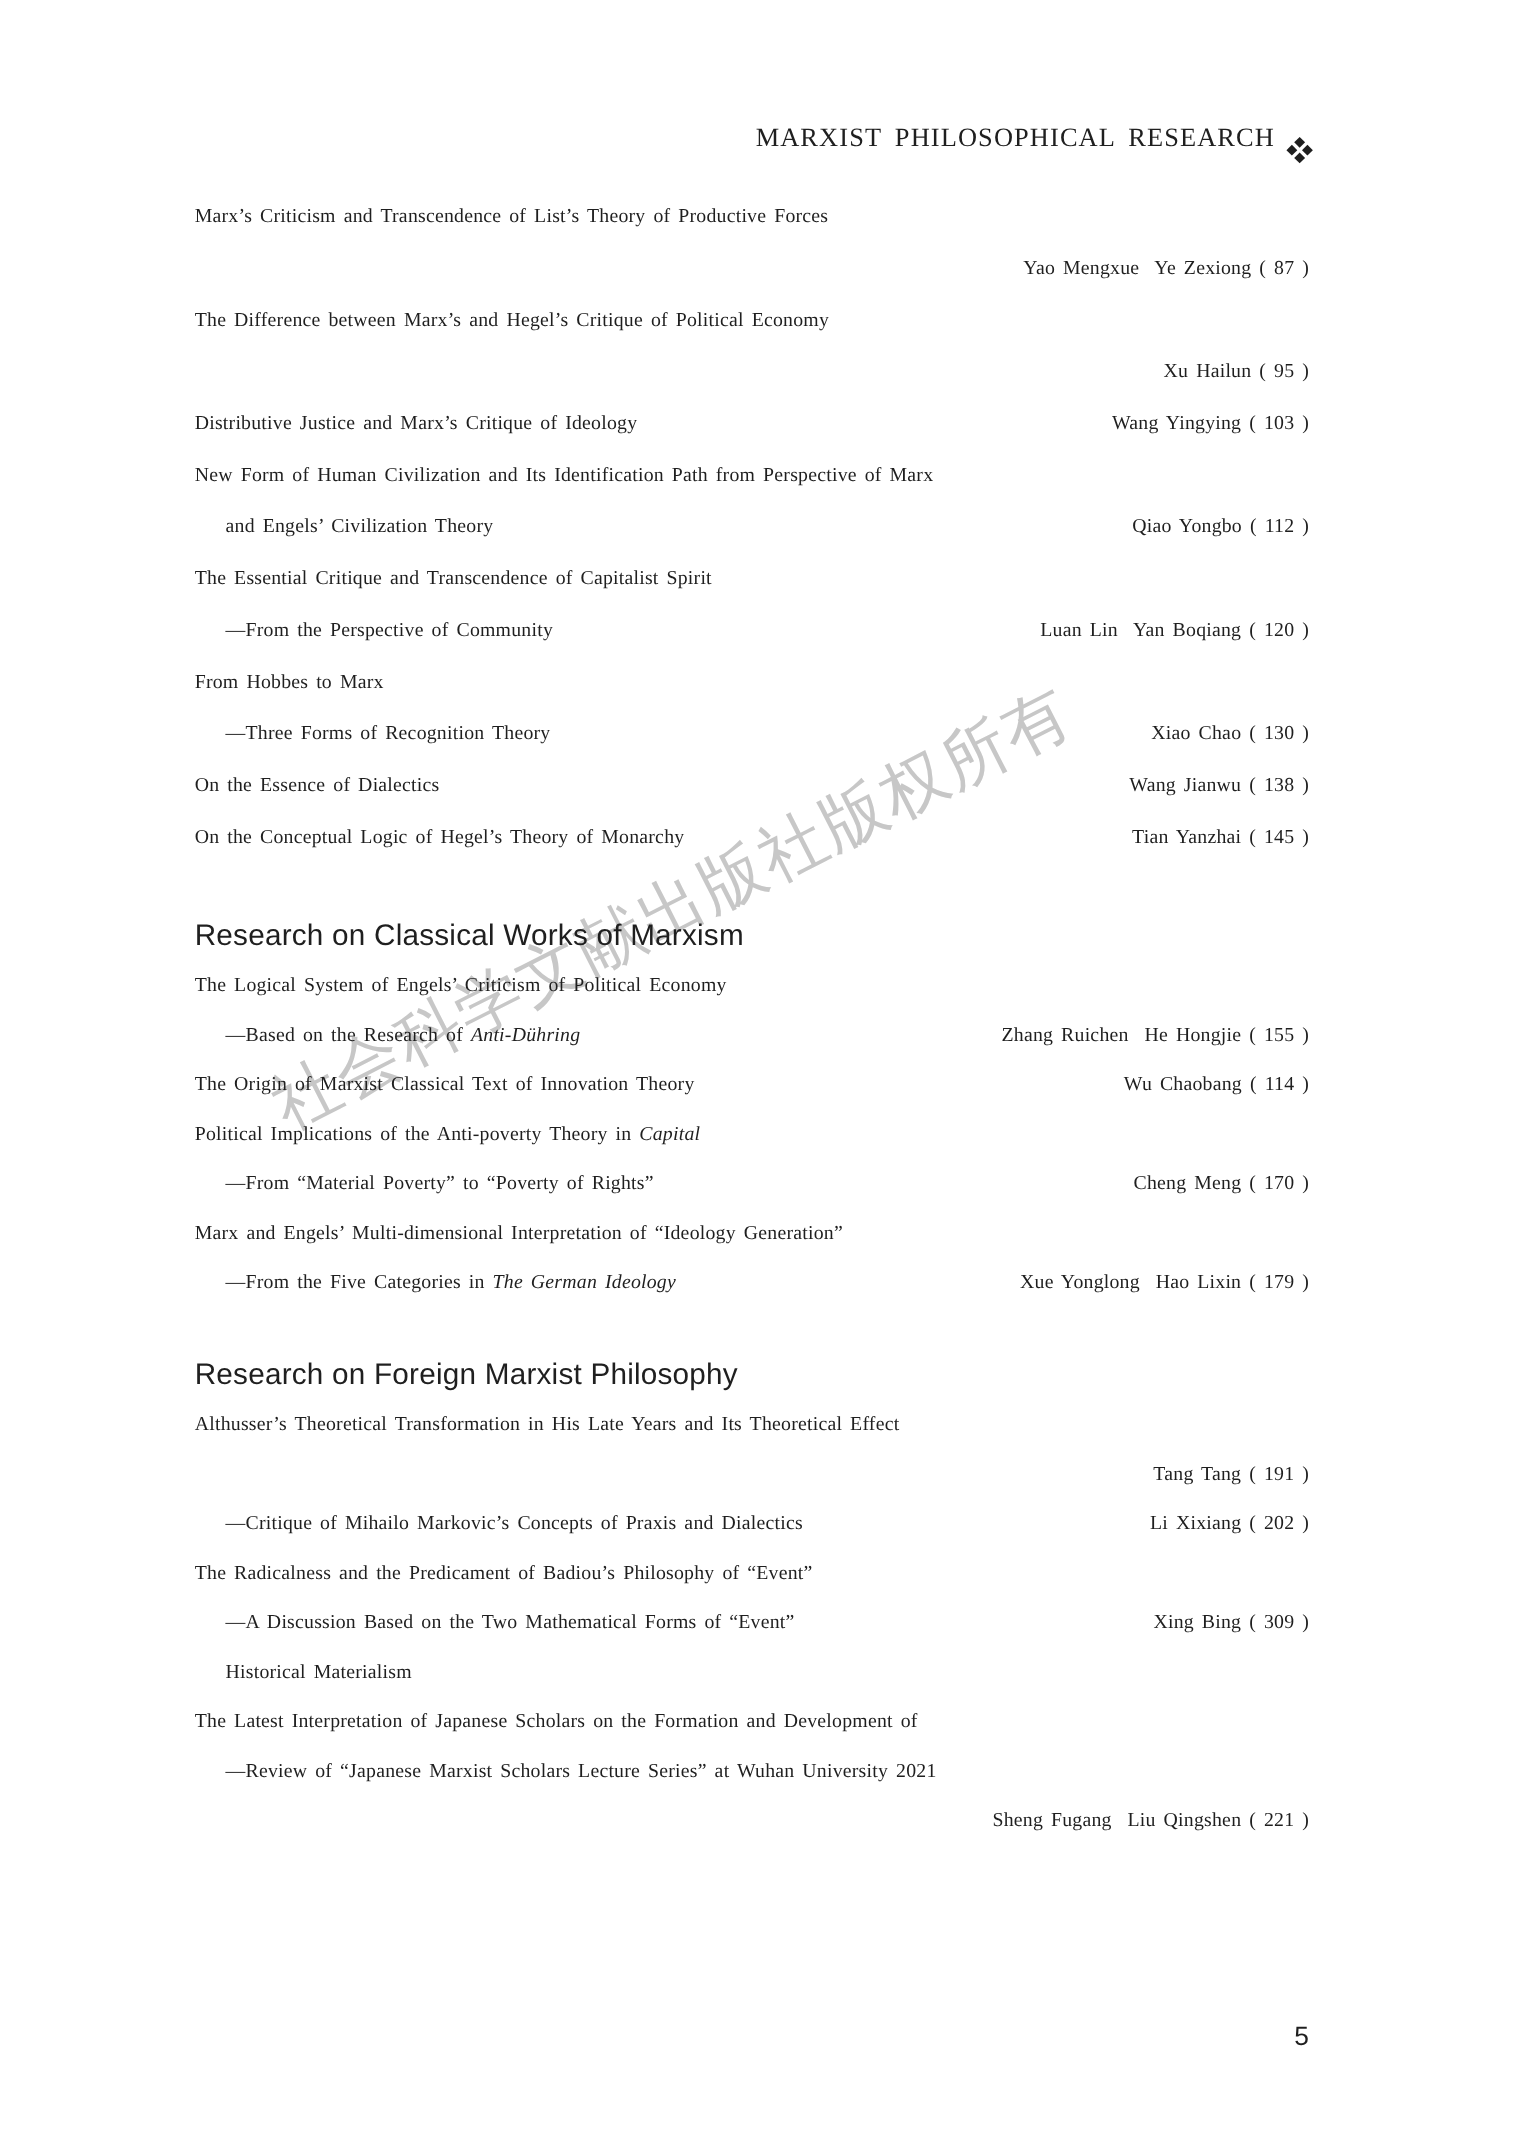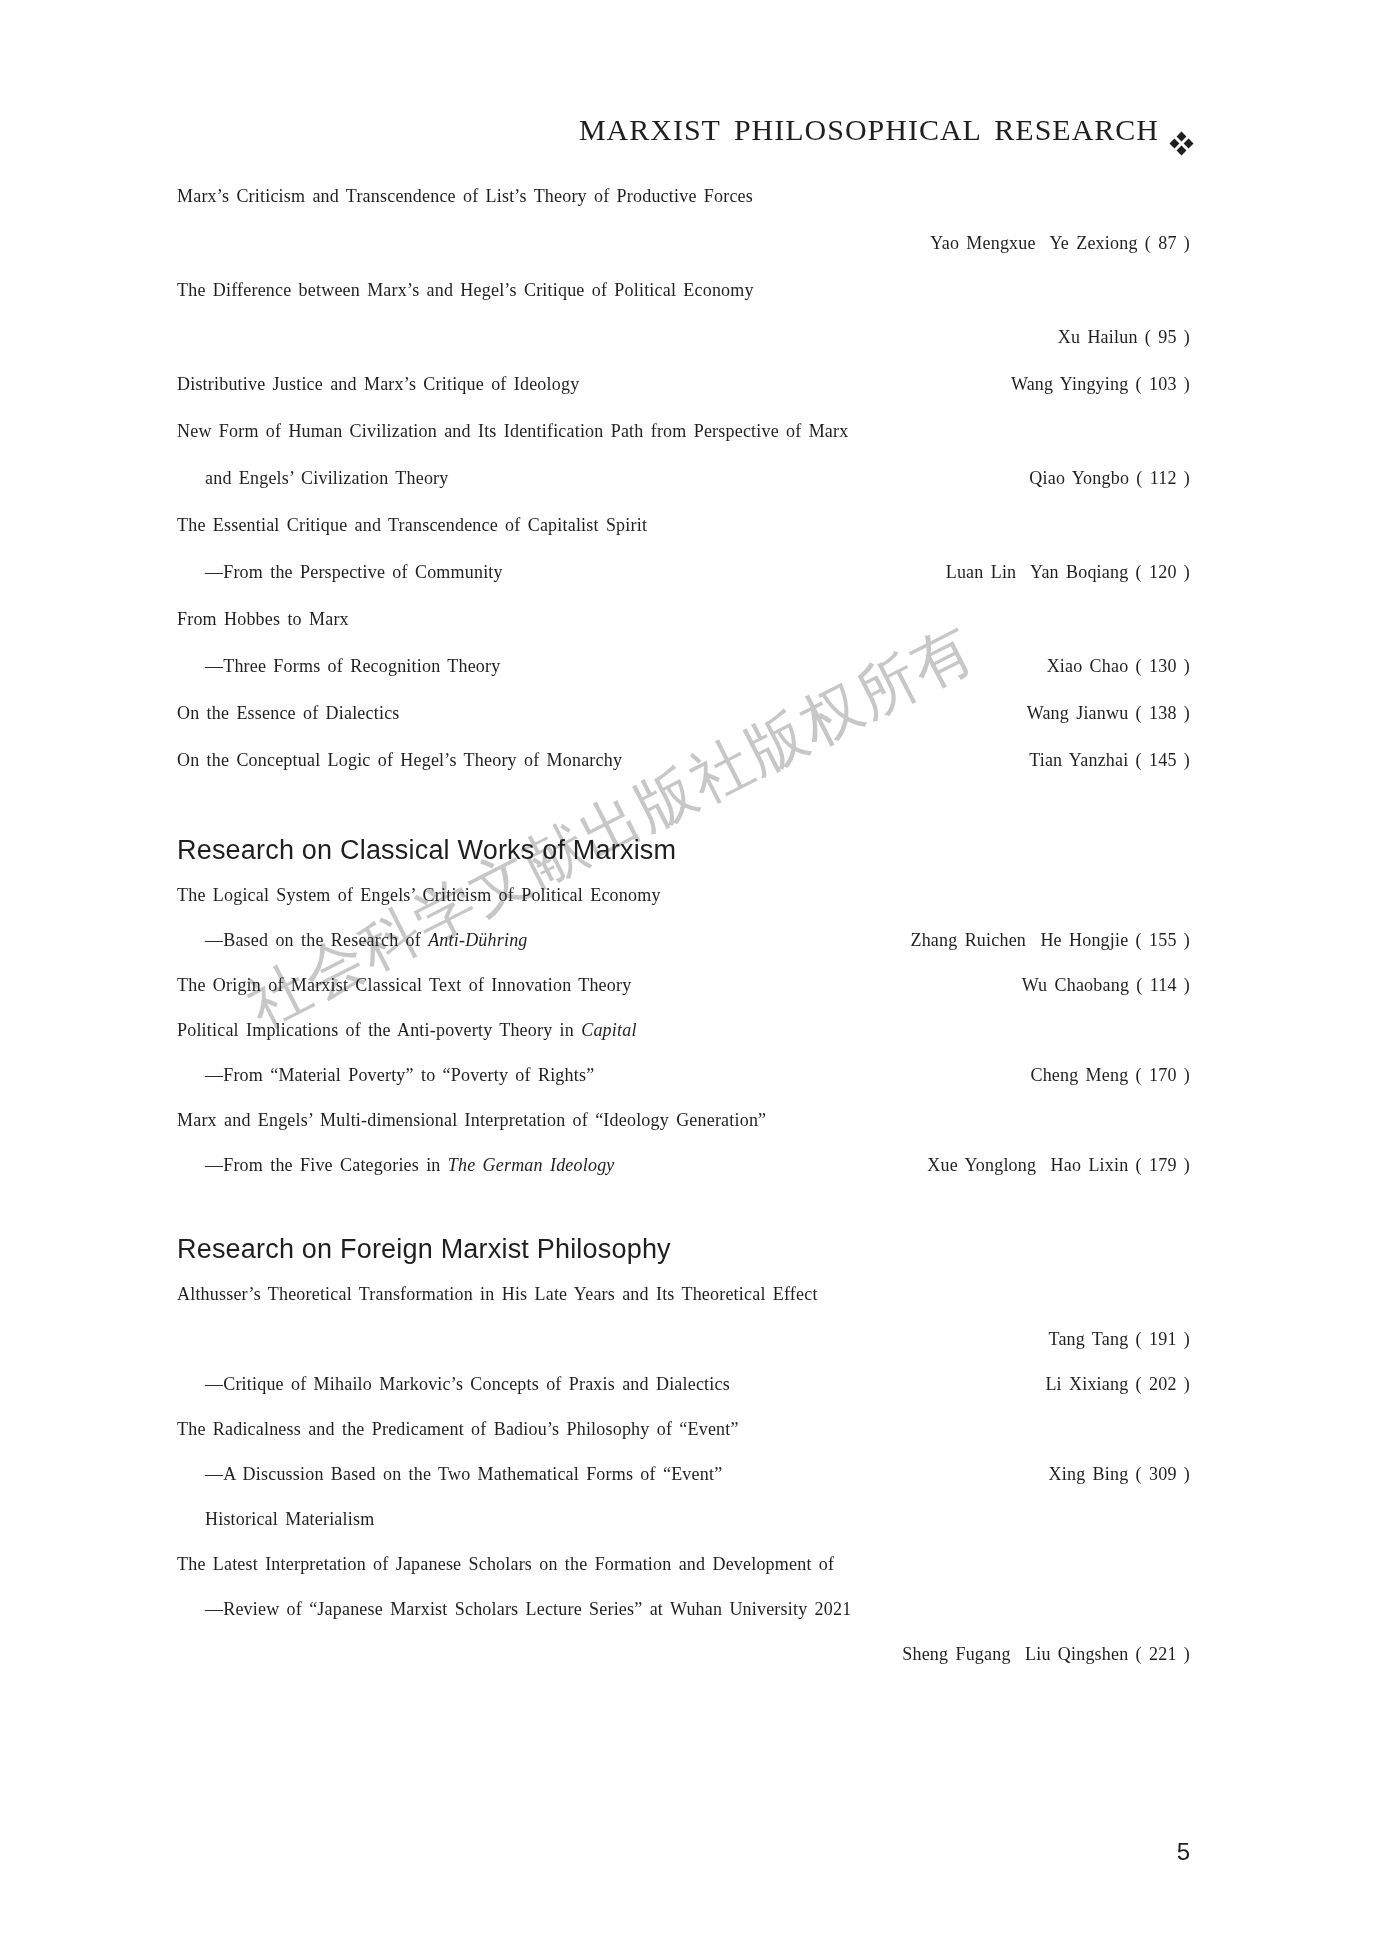--- a/index.html
+++ b/index.html
@@ -9,21 +9,21 @@
   .watermark{
     position:absolute;left:252px;top:978px;height:62px;line-height:62px;
     font-size:60px;letter-spacing:2px;color:#c7c7c7;
     transform:rotate(-27deg);transform-origin:left center;
     white-space:pre;z-index:0;user-select:none;
     font-family:"DejaVu Serif", serif;
   }
 
   .journal-header{
     position:absolute;top:113px;left:177px;width:1013px;height:34px;
-    text-align:right;font-size:30px;letter-spacing:1px;word-spacing:5px;
+    text-align:right;font-size:24px;letter-spacing:1px;word-spacing:5px;
     z-index:2;white-space:pre;
   }
   .ornament{
     display:inline-grid;grid-template-columns:7px 7px;grid-template-rows:7px 7px;
     gap:3px;transform:rotate(45deg);margin-left:14px;vertical-align:-2px;
   }
   .ornament i{background:#1f1f1f;display:block;}
 
   .content{
     position:absolute;left:177px;top:173px;width:1013px;z-index:1;

